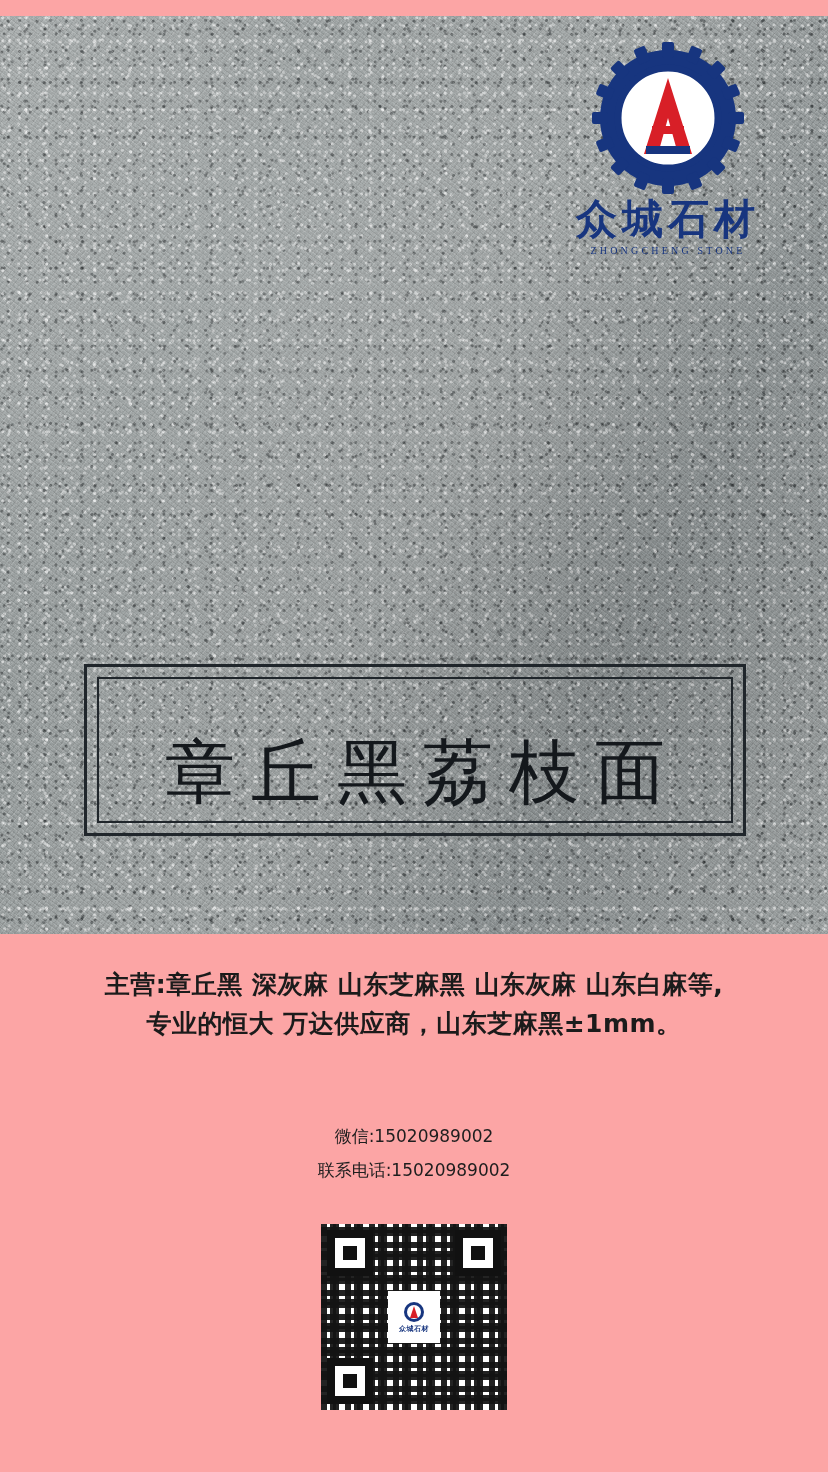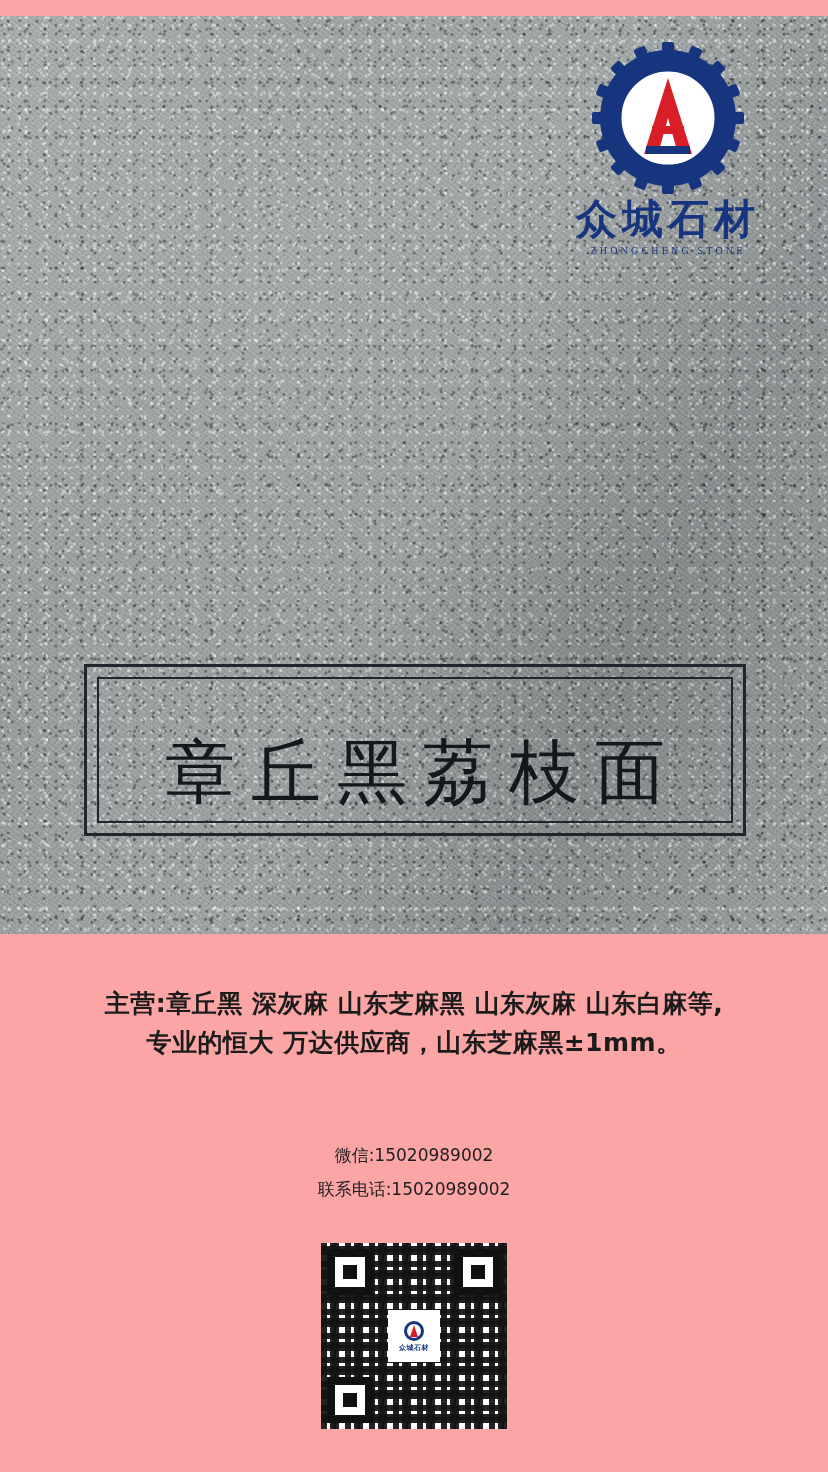--- a/index.html
+++ b/index.html
@@ -145,21 +145,21 @@
   
   .info {
     position: absolute;
     left: 0;
     top: 934px;
     width: 828px;
     text-align: center;
     color: #1b1b1b;
   }
   .headline {
-    margin-top: 51px;
+    margin-top: 32px;
     font-size: 25px;
     font-weight: bold;
     line-height: 1.55;
     letter-spacing: 0.5px;
     font-family: "DejaVu Sans", sans-serif;
   }
   .headline .l2 {
     display: block;
   }
   .contact {

